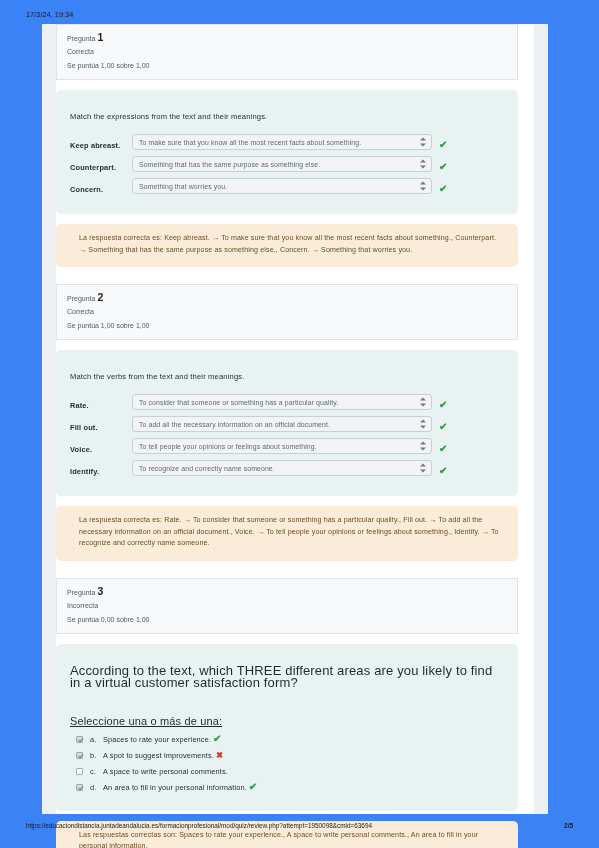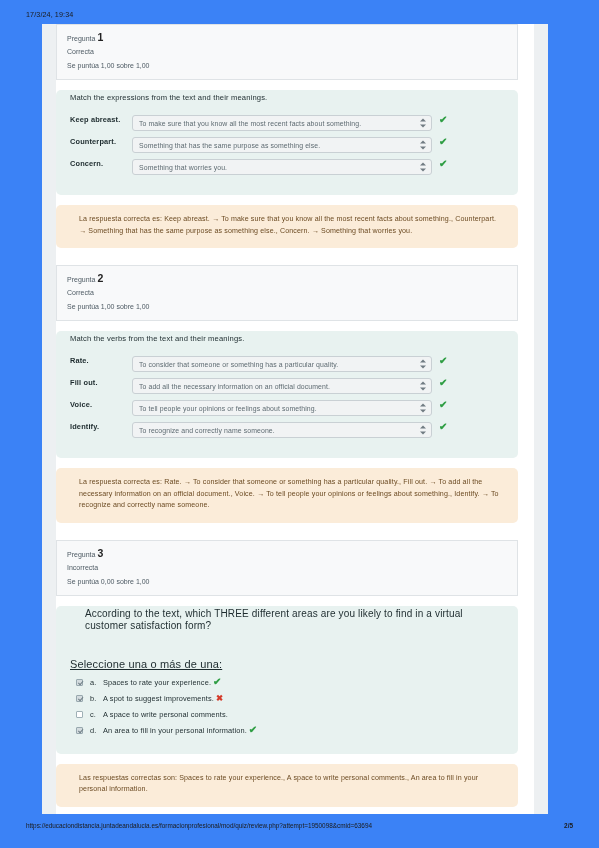--- a/index.html
+++ b/index.html
@@ -61,32 +61,32 @@
     margin-bottom: 2px;
   }
   .q-info .q-no b { font-size: 10.5px; color: #222; font-weight: 700; letter-spacing: .2px;}
   .q-info .q-state { font-size: 7px; color: #4d5a63; line-height: 11px; }
   .q-info .q-grade { font-size: 7px; color: #4d5a63; line-height: 11px; margin-top: 3px;}
 
   .q-body {
     margin-top: 10px;
     background: #e8f2f0;
     border-radius: 5px;
-    padding: 2px 14px 14px 14px;
+    padding: 21px 14px 14px 14px;
     width: 462px;
   }
   .q-text {
     font-size: 7.6px; color: #1d2b2e; line-height: 12px;
     letter-spacing: .15px;
   }
 
   
   .match-list { margin-top: 11px; }
   .match-row {
-    display: flex; align-items: flex-start;
+    display: flex; align-items: flex-end;
     margin-bottom: 6px;
     height: 16px;
   }
   .match-label {
     font-size: 7.4px; color: #1d2b2e; font-weight: 700;
     width: 62px; flex: 0 0 62px;
     letter-spacing: .15px;
   }
   .match-select {
     position: relative;
@@ -132,21 +132,21 @@
     margin-top: 10px;
     background: #fbecd9;
     border-radius: 5px;
     padding: 9px 13px 11px 23px;
     width: 462px;
     font-size: 7.1px; line-height: 11.5px;
     color: #6b4a22; letter-spacing: .12px;
   }
 
   
-  .mc-prompt { font-size: 10px; color: #1d2b2e; line-height: 12px; letter-spacing:.15px;margin-left:15px; }
+  .mc-prompt { font-size: 13px; color: #1d2b2e; line-height: 12px; letter-spacing:.15px; }
   .mc-instr  { font-size: 11px; color: #1d2b2e; margin-top: 26px; letter-spacing:.15px;text-decoration:underline;}
   .mc-list { margin-top: 6px; }
   .mc-item {
     display: flex; align-items: center;
     height: 13px; margin-bottom: 3px;
     padding-left: 6px;
   }
   .cbox {
     width: 7px; height: 7px; flex: 0 0 7px;
     border: 1px solid #9fb0b6;

